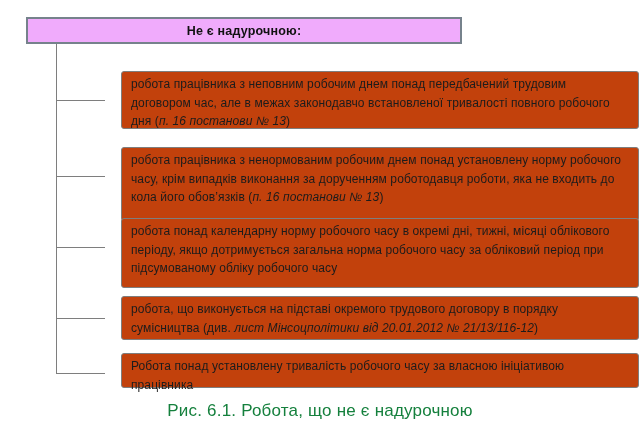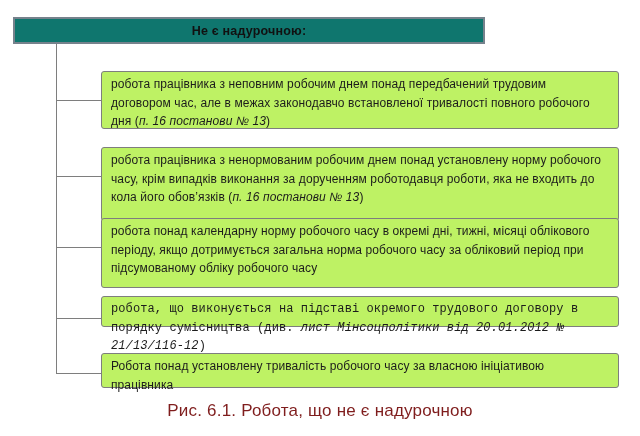--- a/index.html
+++ b/index.html
@@ -10,26 +10,26 @@
   .canvas {
     position: relative;
     width: 640px;
     height: 436px;
     background: #ffffff;
     font-family: "Liberation Sans", sans-serif;
     overflow: hidden;
   }
   .header-box {
     position: absolute;
-    left: 13px;
+    left: 26px;
     top: 17px;
-    width: 472px;
+    width: 436px;
     height: 27px;
     box-sizing: border-box;
-    background: #0f766e;
+    background: #f0abfc;
     border: 2px solid #76828c;
     display: flex;
     align-items: center;
     justify-content: center;
   }
   .header-box span {
     font-weight: bold;
     font-size: 12.5px;
     color: #111111;
     letter-spacing: 0.2px;
@@ -49,46 +49,46 @@
     height: 1.3px;
     background: #7e7e7e;
   }
   .h1 { top: 100px; }
   .h2 { top: 176px; }
   .h3 { top: 247px; }
   .h4 { top: 318px; }
   .h5 { top: 373px; }
   .fbox {
     position: absolute;
-    left: 101px;
+    left: 121px;
     width: 518px;
     box-sizing: border-box;
-    background: #bef264;
+    background: #c2410c;
     border: 1.3px solid #7e7e7e;
     border-radius: 3px;
     padding: 3px 10px 0 9px;
     font-size: 12px;
     line-height: 18.6px;
     color: #1c1c1c;
     letter-spacing: 0.1px;
   }
   .b1 { top: 71px;  height: 58px; }
   .b2 { top: 147px; height: 74px; }
   .b3 { top: 218px; height: 70px; }
-  .b4 { top: 296px; height: 31px; font-family: Liberation Mono, monospace; }
+  .b4 { top: 296px; height: 44px; }
   .b5 { top: 353px; height: 35px; }
   .it { font-style: italic; }
   .caption {
     position: absolute;
     left: 0;
     top: 401px;
     width: 100%;
     text-align: center;
     font-size: 17px;
-    color: #7f1d1d;
+    color: #15803d;
     letter-spacing: 0.2px;
   }
 </style>
 </head>
 <body>
 
 <div class="canvas">
 
   <div class="header-box">
     <span>Не є надурочною:</span>

